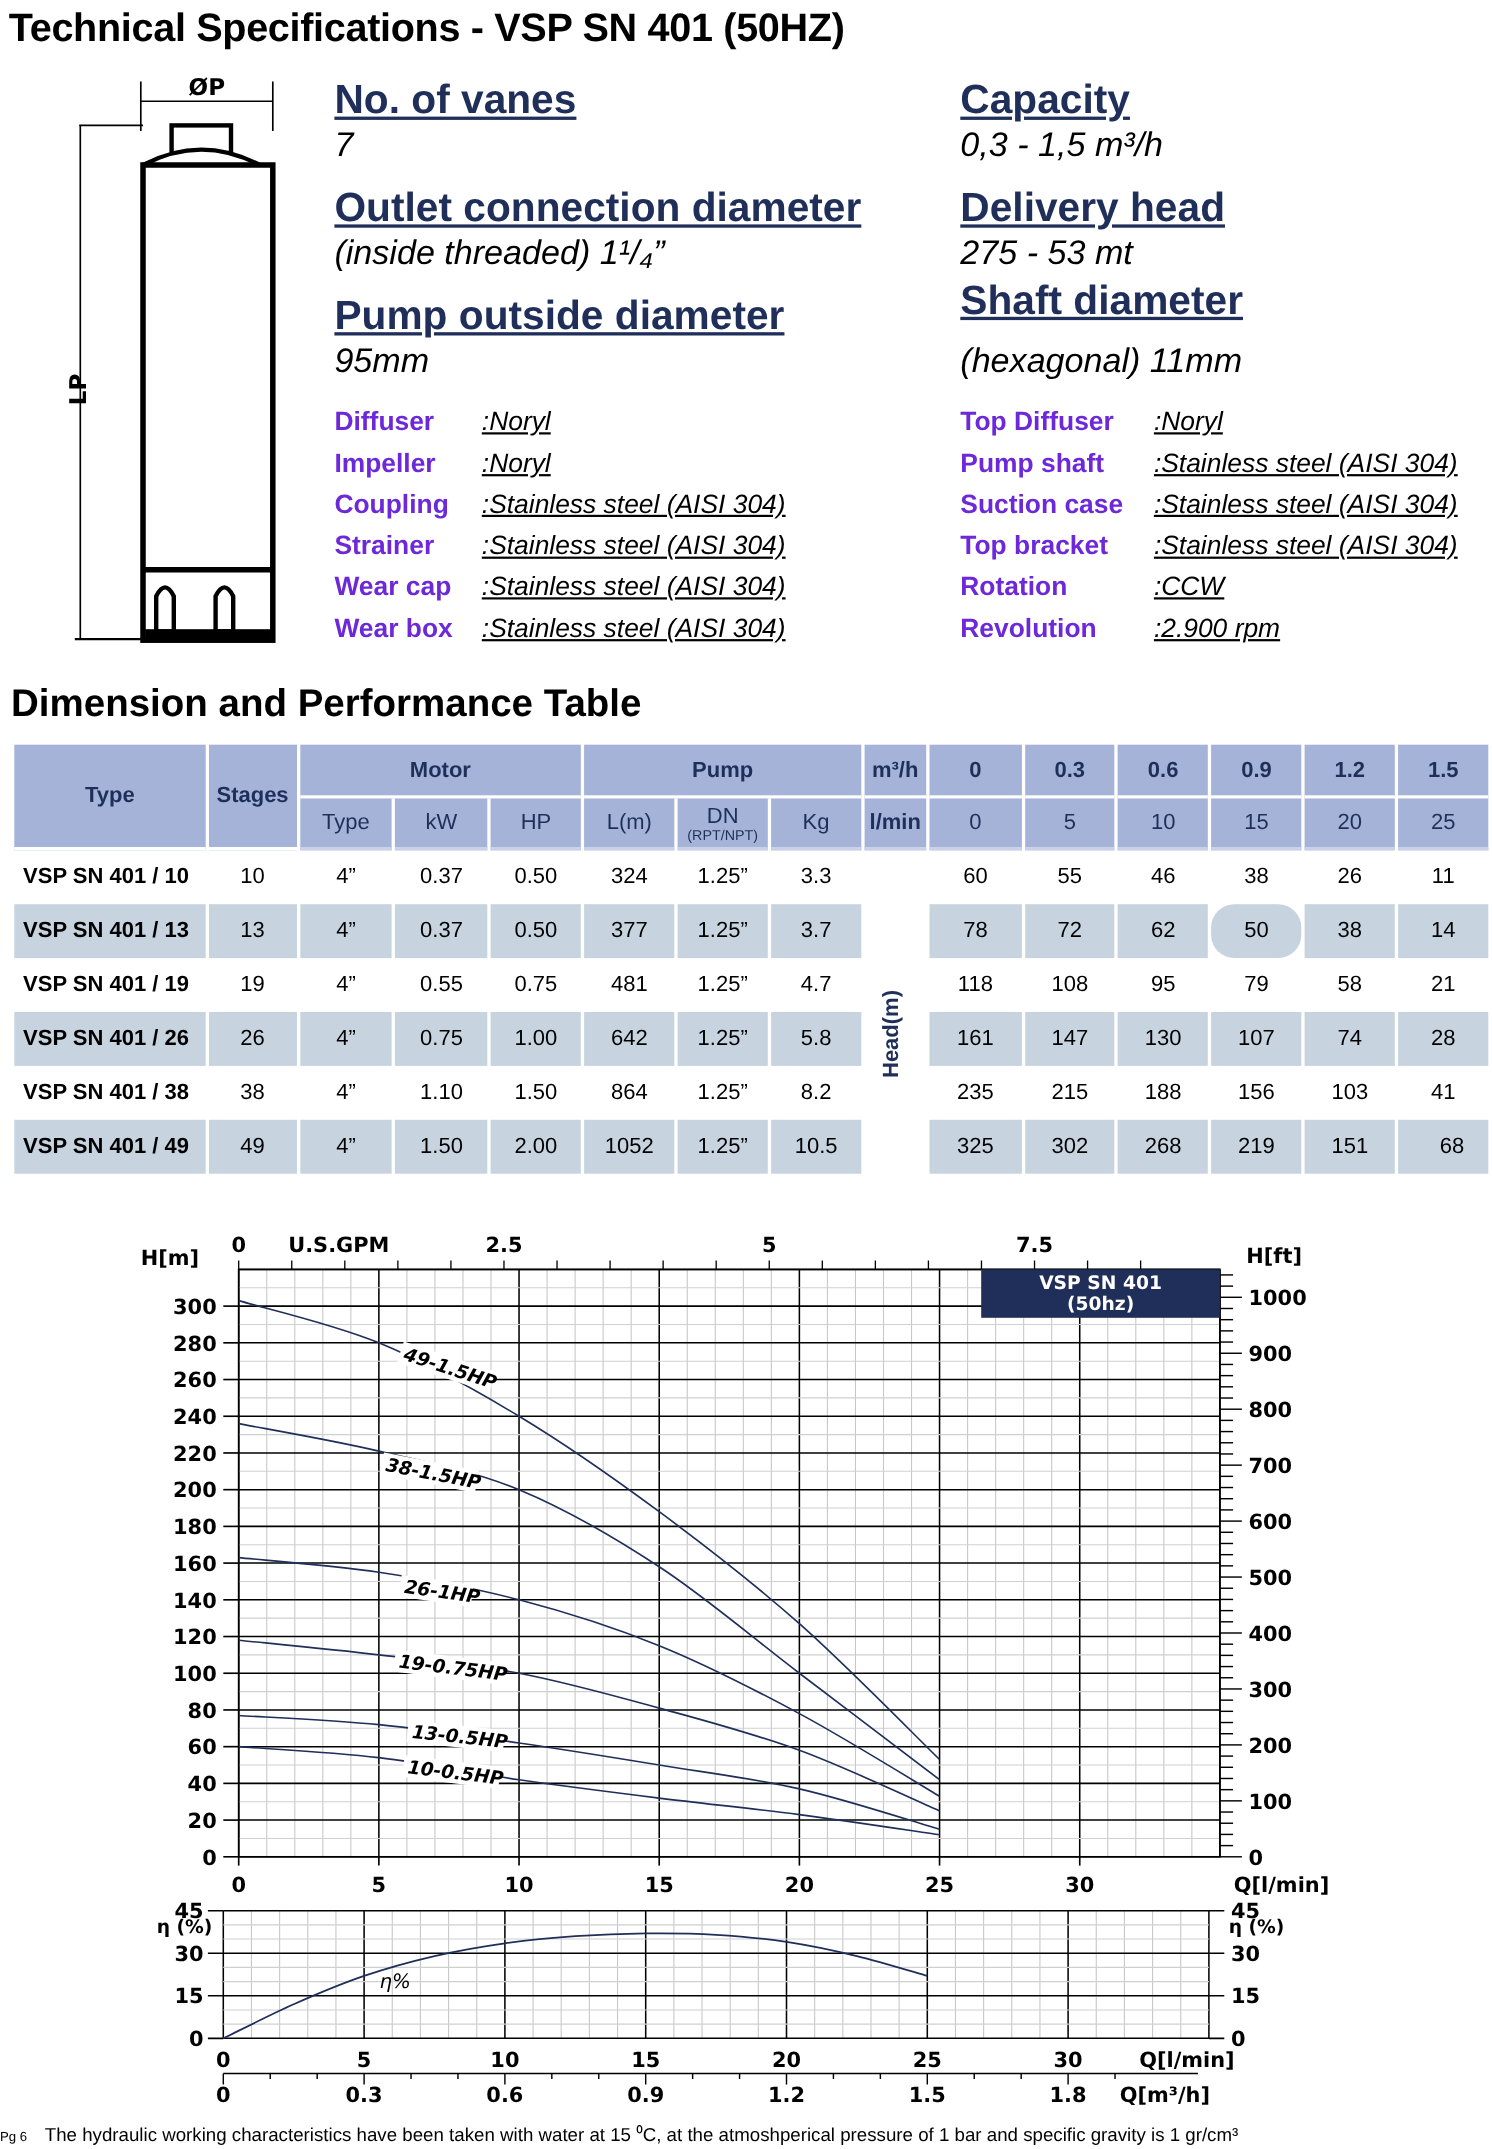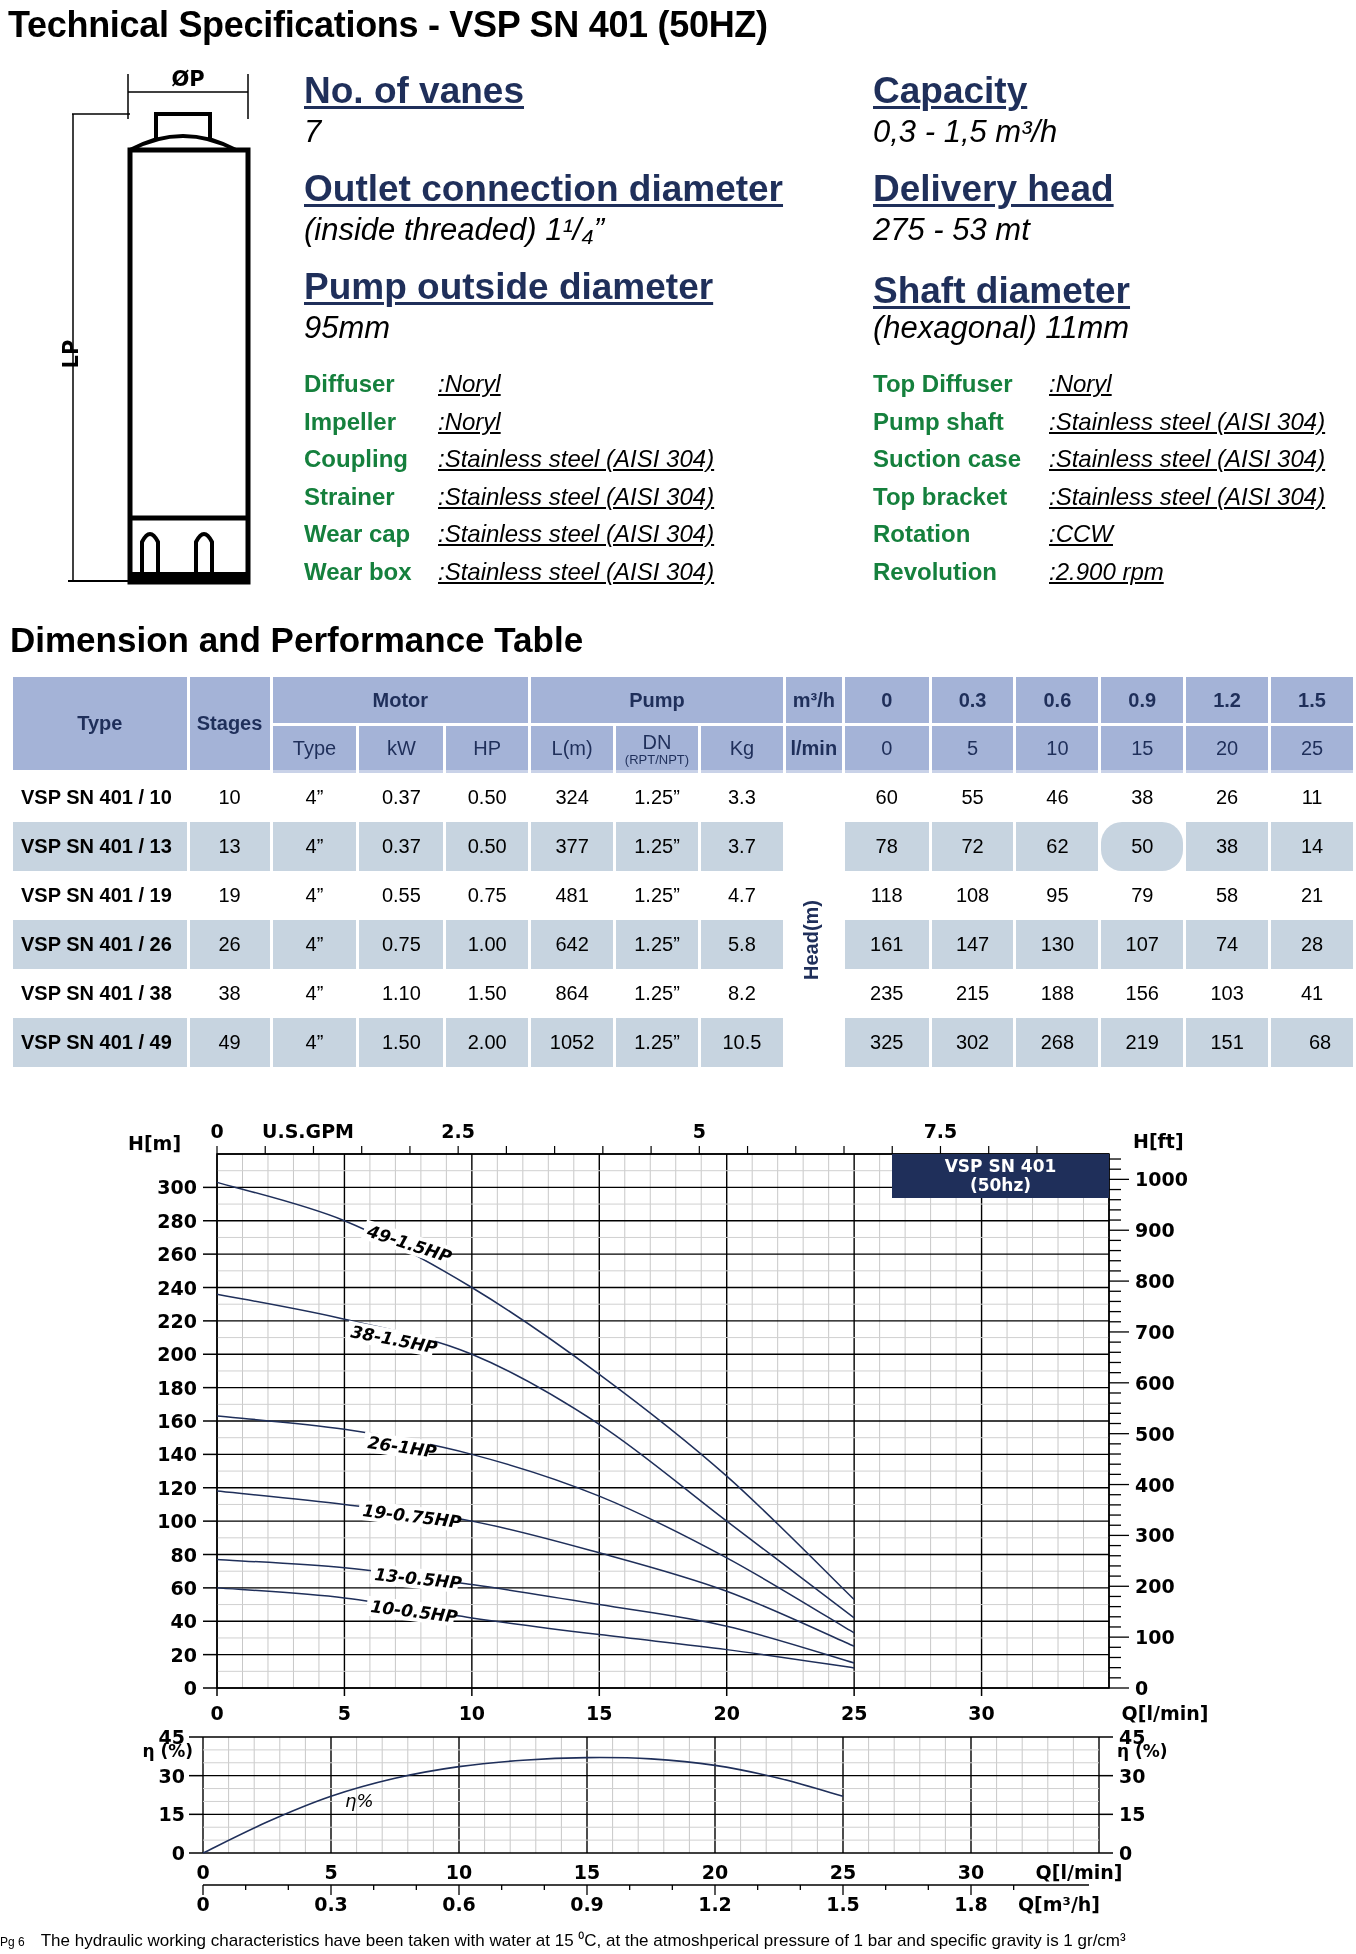--- a/index.html
+++ b/index.html
@@ -2,21 +2,21 @@
 <html><head>
 <meta charset="utf-8">
 <style>
   * { box-sizing: border-box; margin: 0; padding: 0; }
   body { width: 1356px; height: 1954px; background: #ffffff; position: relative; font-family: "Liberation Sans", sans-serif; color: #000; overflow: hidden; }
   .abs { position: absolute; }
   .title { left: 8px; top: 4px; font-size: 36px; font-weight: bold; letter-spacing: -0.3px; }
   .spec-h { font-size: 37px; font-weight: bold; text-decoration: underline; text-decoration-thickness: 3px; text-underline-offset: 3px; color: #1f2f5a; white-space: nowrap; }
   .spec-v { font-size: 31px; font-style: italic; white-space: nowrap; }
   .mat-row { position: absolute; font-size: 24px; white-space: nowrap; }
-  .mat-row .k { font-weight: bold; color: #15803d; display: inline-block; }
+  .mat-row .k { font-weight: bold; color: #6d28d9; display: inline-block; }
   .mat-row .v { font-style: italic; text-decoration: underline; }
   .sec-title { left: 10px; top: 620px; font-size: 35px; font-weight: bold; }
   table.perf { position: absolute; left: 10px; top: 677px; border-collapse: separate; border-spacing: 3px 0; font-size: 20px; }
   .perf td { text-align: center; height: 49px; padding: 0; }
   .perf .hd { background: #a4b3d7; color: #1f2f5a; }
   .perf .hd.b { font-weight: bold; }
   .perf tr.h1 td { height: 49px; border-bottom: 3px solid #fff; }
   .perf tr.h2 td { height: 47px; border-bottom: 3px solid #c9d2e8; }
   .perf tr.even td.c { background: #c7d4e0; }
   .perf td.type { font-weight: bold; text-align: left; padding-left: 8px; }
@@ -55,21 +55,21 @@
 <div class="abs spec-v" style="left:304px;top:114px">7</div>
 <div class="abs spec-h" style="left:304px;top:168px">Outlet connection diameter</div>
 <div class="abs spec-v" style="left:304px;top:212px">(inside threaded) 1¹/₄”</div>
 <div class="abs spec-h" style="left:304px;top:266px">Pump outside diameter</div>
 <div class="abs spec-v" style="left:304px;top:310px">95mm</div>
 
 <div class="abs spec-h" style="left:873px;top:70px">Capacity</div>
 <div class="abs spec-v" style="left:873px;top:114px">0,3 - 1,5 m³/h</div>
 <div class="abs spec-h" style="left:873px;top:168px">Delivery head</div>
 <div class="abs spec-v" style="left:873px;top:212px">275 - 53 mt</div>
-<div class="abs spec-h" style="left:873px;top:270px">Shaft diameter</div>
+<div class="abs spec-h" style="left:873px;top:252px">Shaft diameter</div>
 <div class="abs spec-v" style="left:873px;top:310px">(hexagonal) 11mm</div>
 
 <div class="mat-row" style="left:304px;top:370px"><span class="k" style="width:134px">Diffuser</span><span class="v">:Noryl</span></div>
 <div class="mat-row" style="left:304px;top:408px"><span class="k" style="width:134px">Impeller</span><span class="v">:Noryl</span></div>
 <div class="mat-row" style="left:304px;top:445px"><span class="k" style="width:134px">Coupling</span><span class="v">:Stainless steel (AISI 304)</span></div>
 <div class="mat-row" style="left:304px;top:483px"><span class="k" style="width:134px">Strainer</span><span class="v">:Stainless steel (AISI 304)</span></div>
 <div class="mat-row" style="left:304px;top:520px"><span class="k" style="width:134px">Wear cap</span><span class="v">:Stainless steel (AISI 304)</span></div>
 <div class="mat-row" style="left:304px;top:558px"><span class="k" style="width:134px">Wear box</span><span class="v">:Stainless steel (AISI 304)</span></div>
 
 <div class="mat-row" style="left:873px;top:370px"><span class="k" style="width:176px">Top Diffuser</span><span class="v">:Noryl</span></div>

